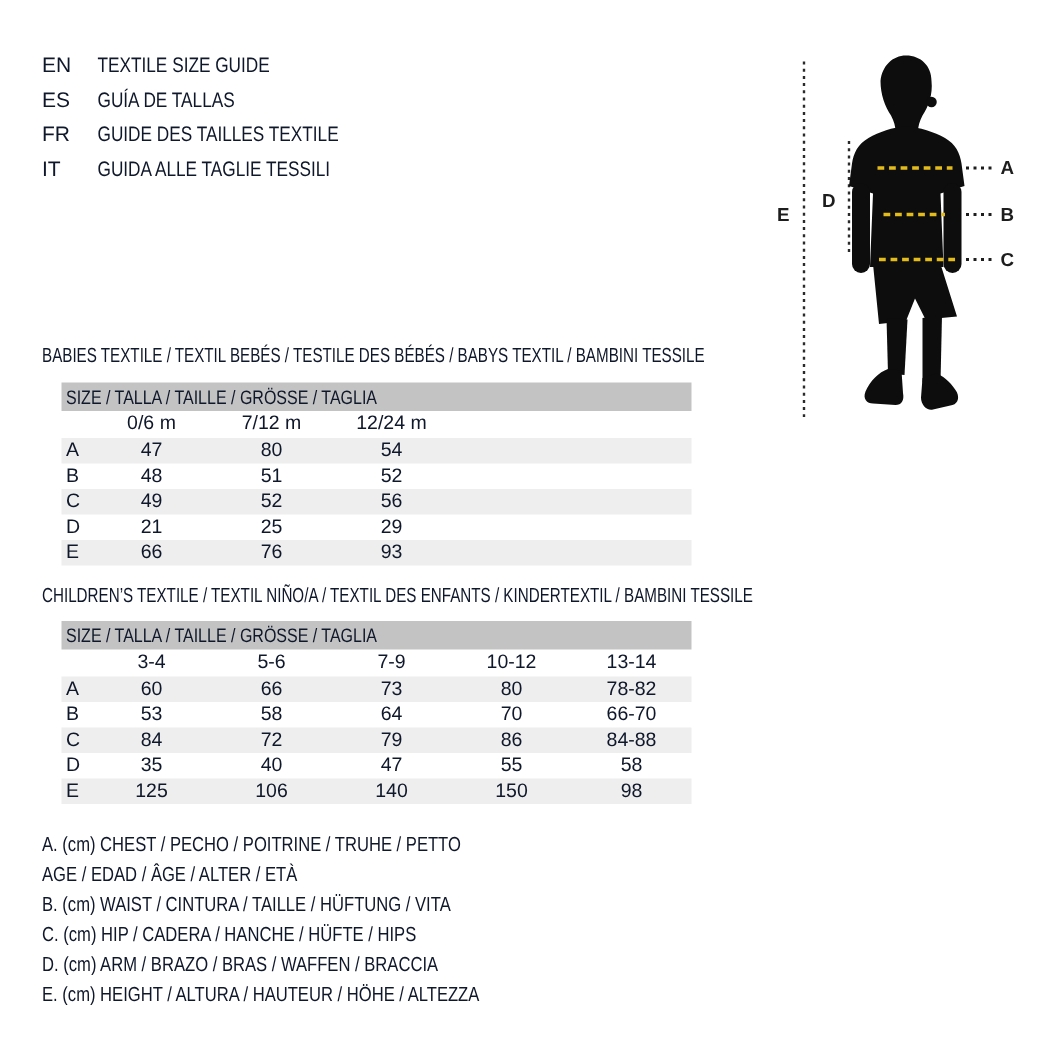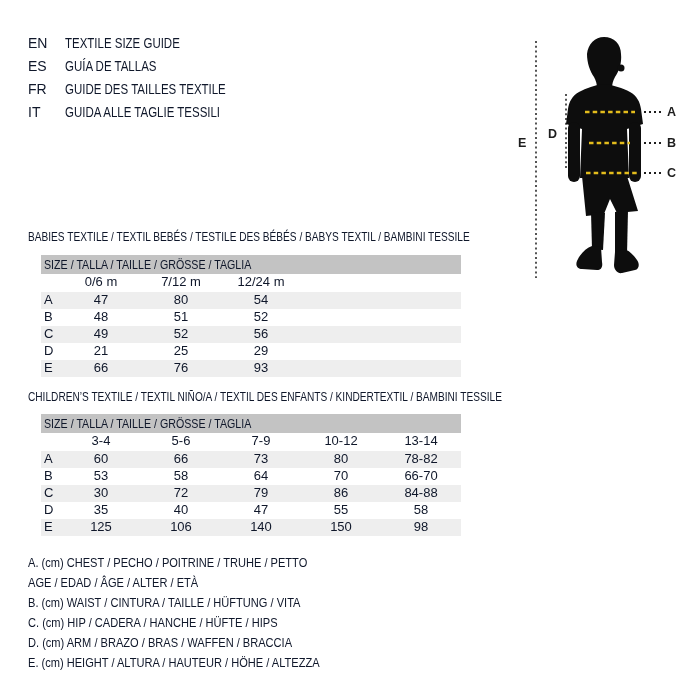--- a/index.html
+++ b/index.html
@@ -184,21 +184,21 @@
     <div class="trow">
       <span class="cell-letter">B</span>
       <span class="cell">53</span>
       <span class="cell">58</span>
       <span class="cell">64</span>
       <span class="cell">70</span>
       <span class="cell">66-70</span>
     </div>
     <div class="trow stripe">
       <span class="cell-letter">C</span>
-      <span class="cell">30</span>
+      <span class="cell">84</span>
       <span class="cell">72</span>
       <span class="cell">79</span>
       <span class="cell">86</span>
       <span class="cell">84-88</span>
     </div>
     <div class="trow">
       <span class="cell-letter">D</span>
       <span class="cell">35</span>
       <span class="cell">40</span>
       <span class="cell">47</span>

